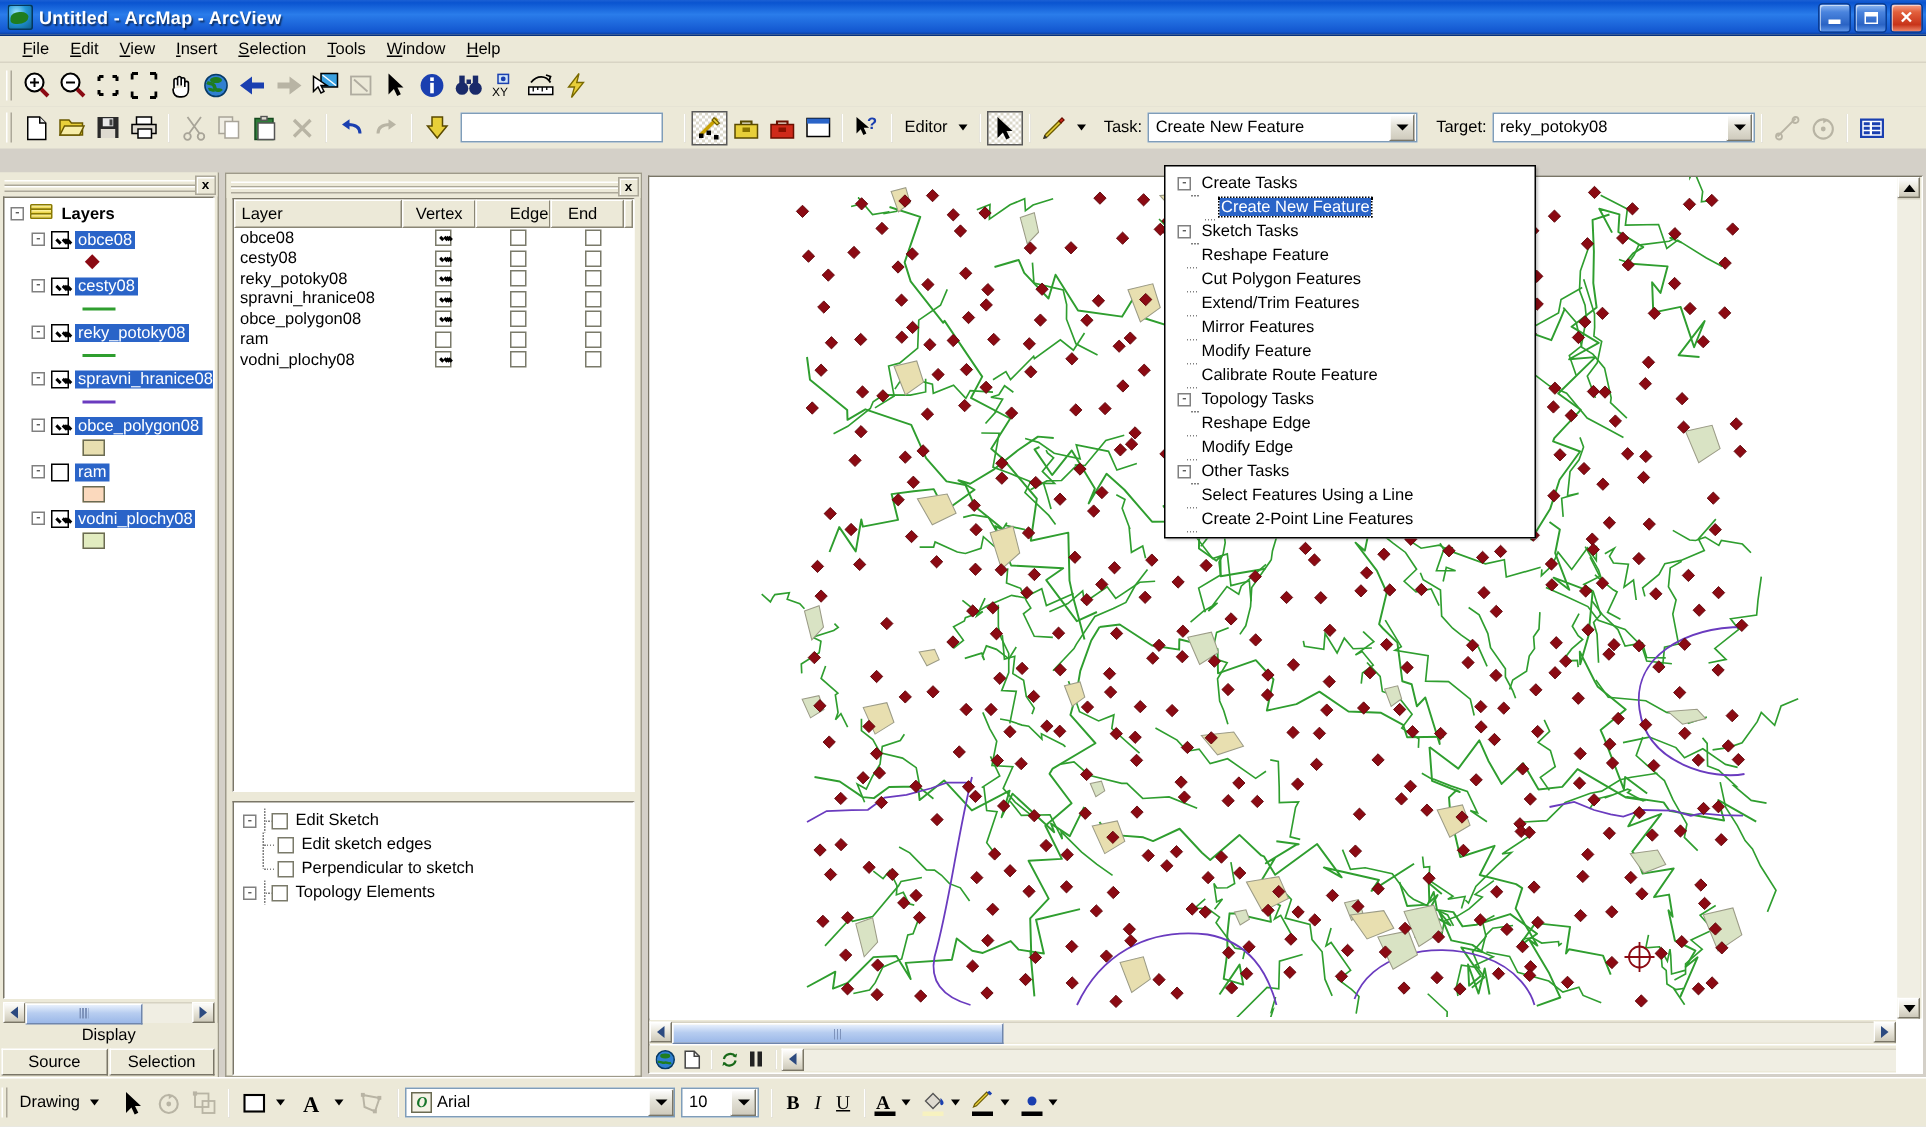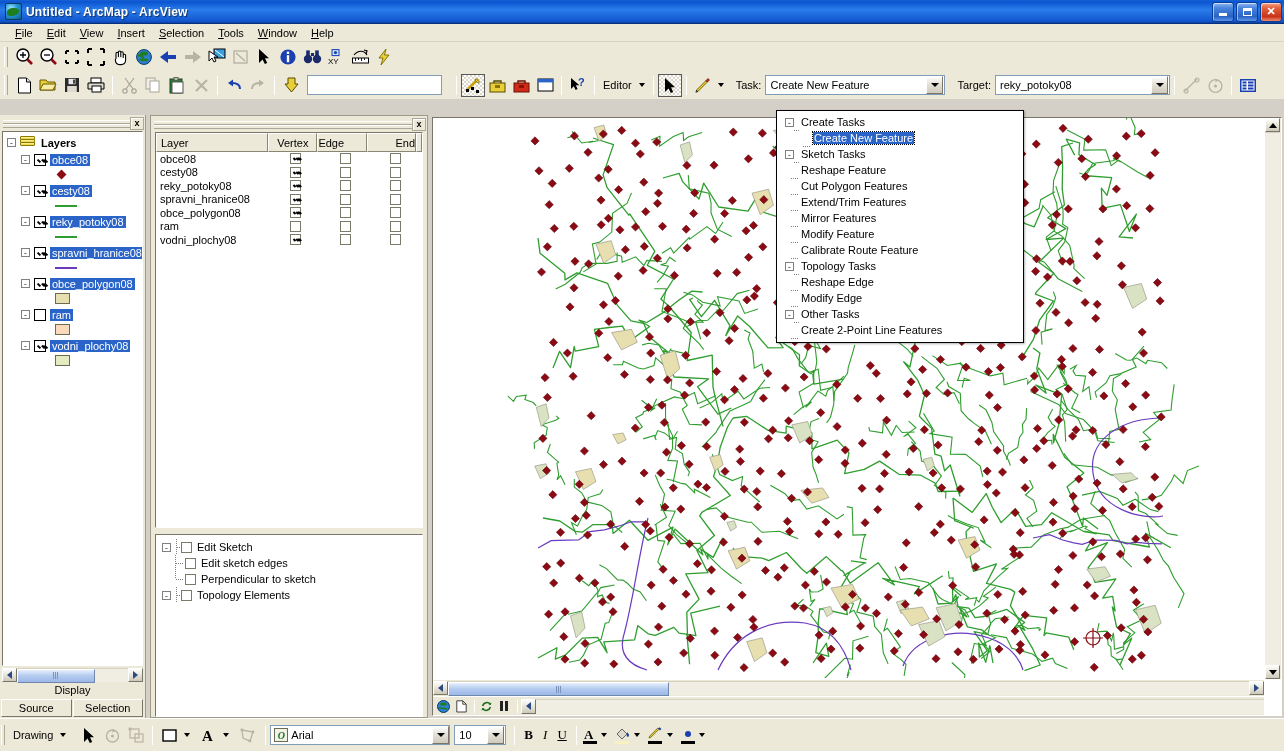--- a/index.html
+++ b/index.html
@@ -746,22 +746,22 @@
 
   <div id="snap-win">
     <div class="dock-handle">
       <div class="lines"></div>
       <div class="dock-x">x</div>
     </div>
     <div id="snap-grid">
       <div class="sg-head">
         <div style="width:114px">Layer</div>
         <div style="width:50px;text-align:center;padding-left:0">Vertex</div>
-        <div style="width:50px;text-align:left;padding-left:0">Edge</div>
-        <div style="width:50px;text-align:right;padding-left:11px">End</div>
+        <div style="width:50px;text-align:right;padding-left:0">Edge</div>
+        <div style="width:50px;text-align:left;padding-left:11px">End</div>
         <div style="flex:1"></div>
       </div>
       <div id="snap-rows">
           <div class="sg-row">
             <div class="sg-c0">obce08</div>
             <div class="sg-c">
               <div class="chk-s on"></div>
             </div>
             <div class="sg-c">
               <div class="chk-s"></div>
@@ -1723,20 +1723,29 @@
     <div class="dd-row">
       <div style="width:8px"></div>
       <div class="dd-exp">-</div>
       <div style="width:7px;position:relative">
         <div style="position:absolute;left:0;top:8px;width:6px;height:1px;background:repeating-linear-gradient(to right,#808080 0 1px,transparent 1px 2px)"></div>
       </div>
       <span>Other Tasks</span>
     </div>
     <div class="dd-row">
       <div style="width:12px;position:relative">
+        <div style="position:absolute;left:11px;top:0;bottom:0;width:1px;background:repeating-linear-gradient(to bottom,#808080 0 1px,transparent 1px 2px)"></div>
+      </div>
+      <div style="width:12px;position:relative">
+        <div style="position:absolute;right:2px;top:8px;width:8px;height:1px;background:repeating-linear-gradient(to right,#808080 0 1px,transparent 1px 2px)"></div>
+      </div>
+      <span class="">Select Features Using a Line</span>
+    </div>
+    <div class="dd-row">
+      <div style="width:12px;position:relative">
         <div style="position:absolute;left:11px;top:0;bottom:8px;width:1px;background:repeating-linear-gradient(to bottom,#808080 0 1px,transparent 1px 2px)"></div>
       </div>
       <div style="width:12px;position:relative">
         <div style="position:absolute;right:2px;top:8px;width:8px;height:1px;background:repeating-linear-gradient(to right,#808080 0 1px,transparent 1px 2px)"></div>
       </div>
       <span class="">Create 2-Point Line Features</span>
     </div>
   </div>
 
 <div id="drawbar">

